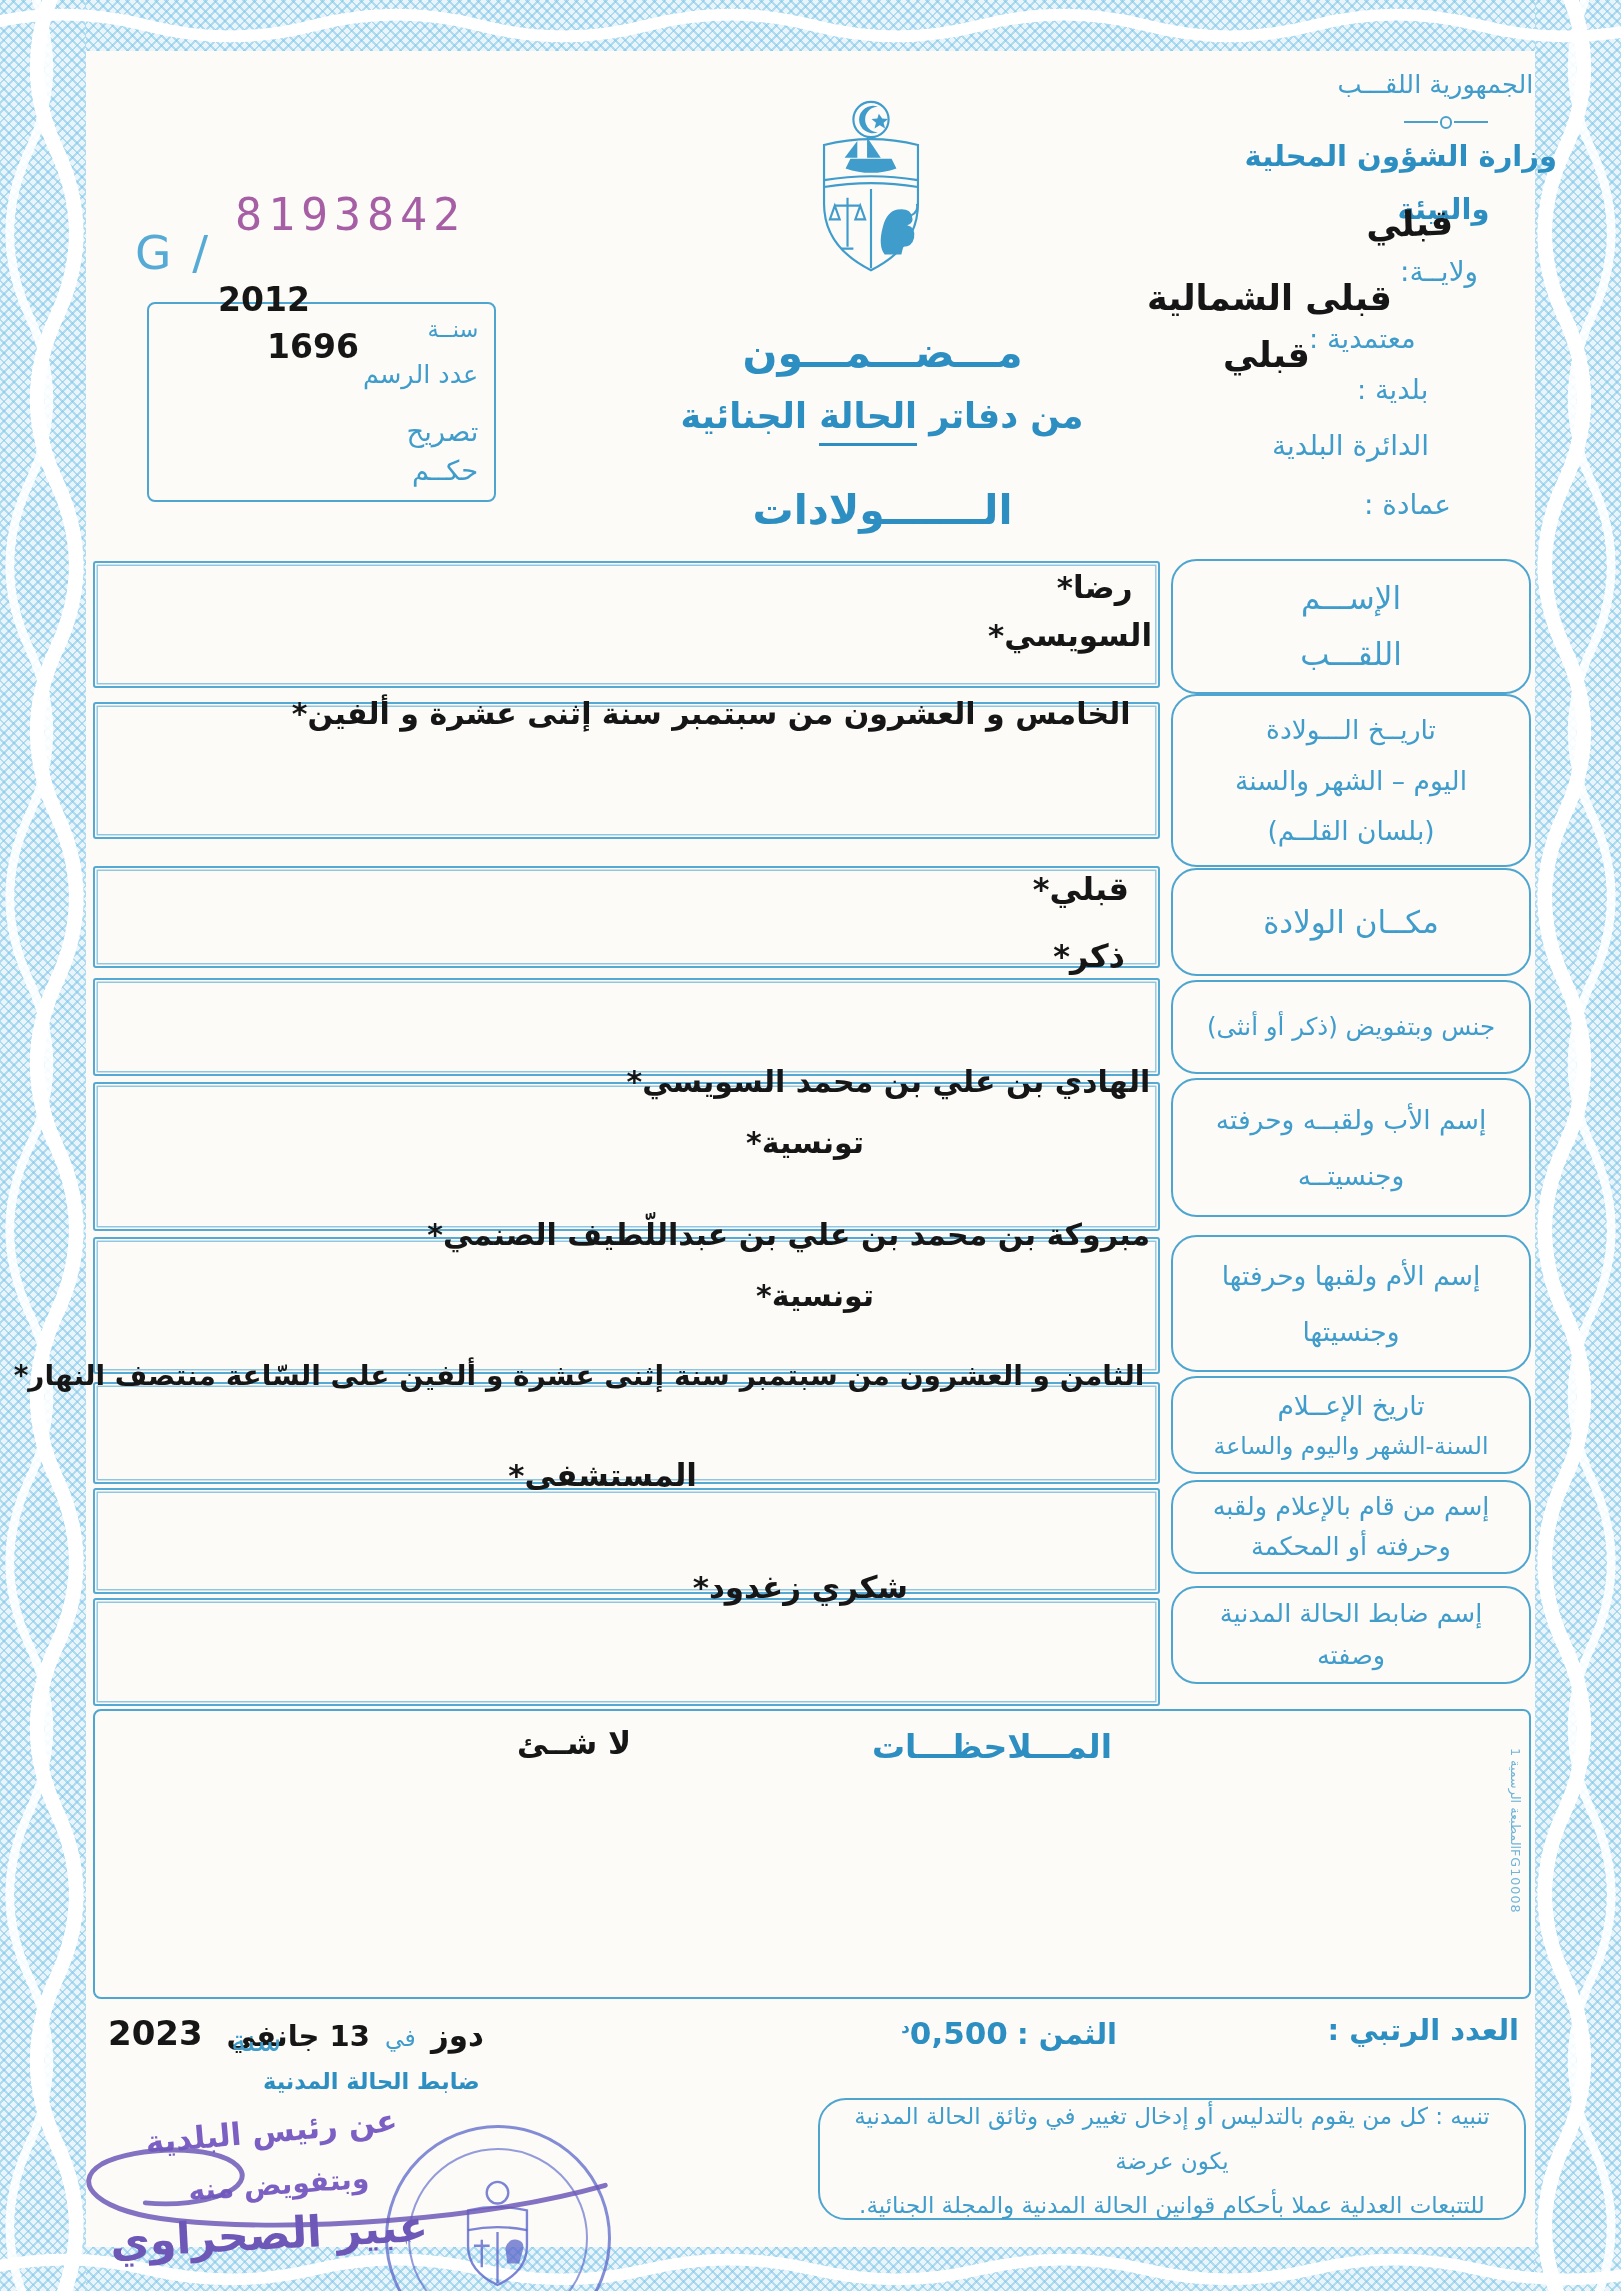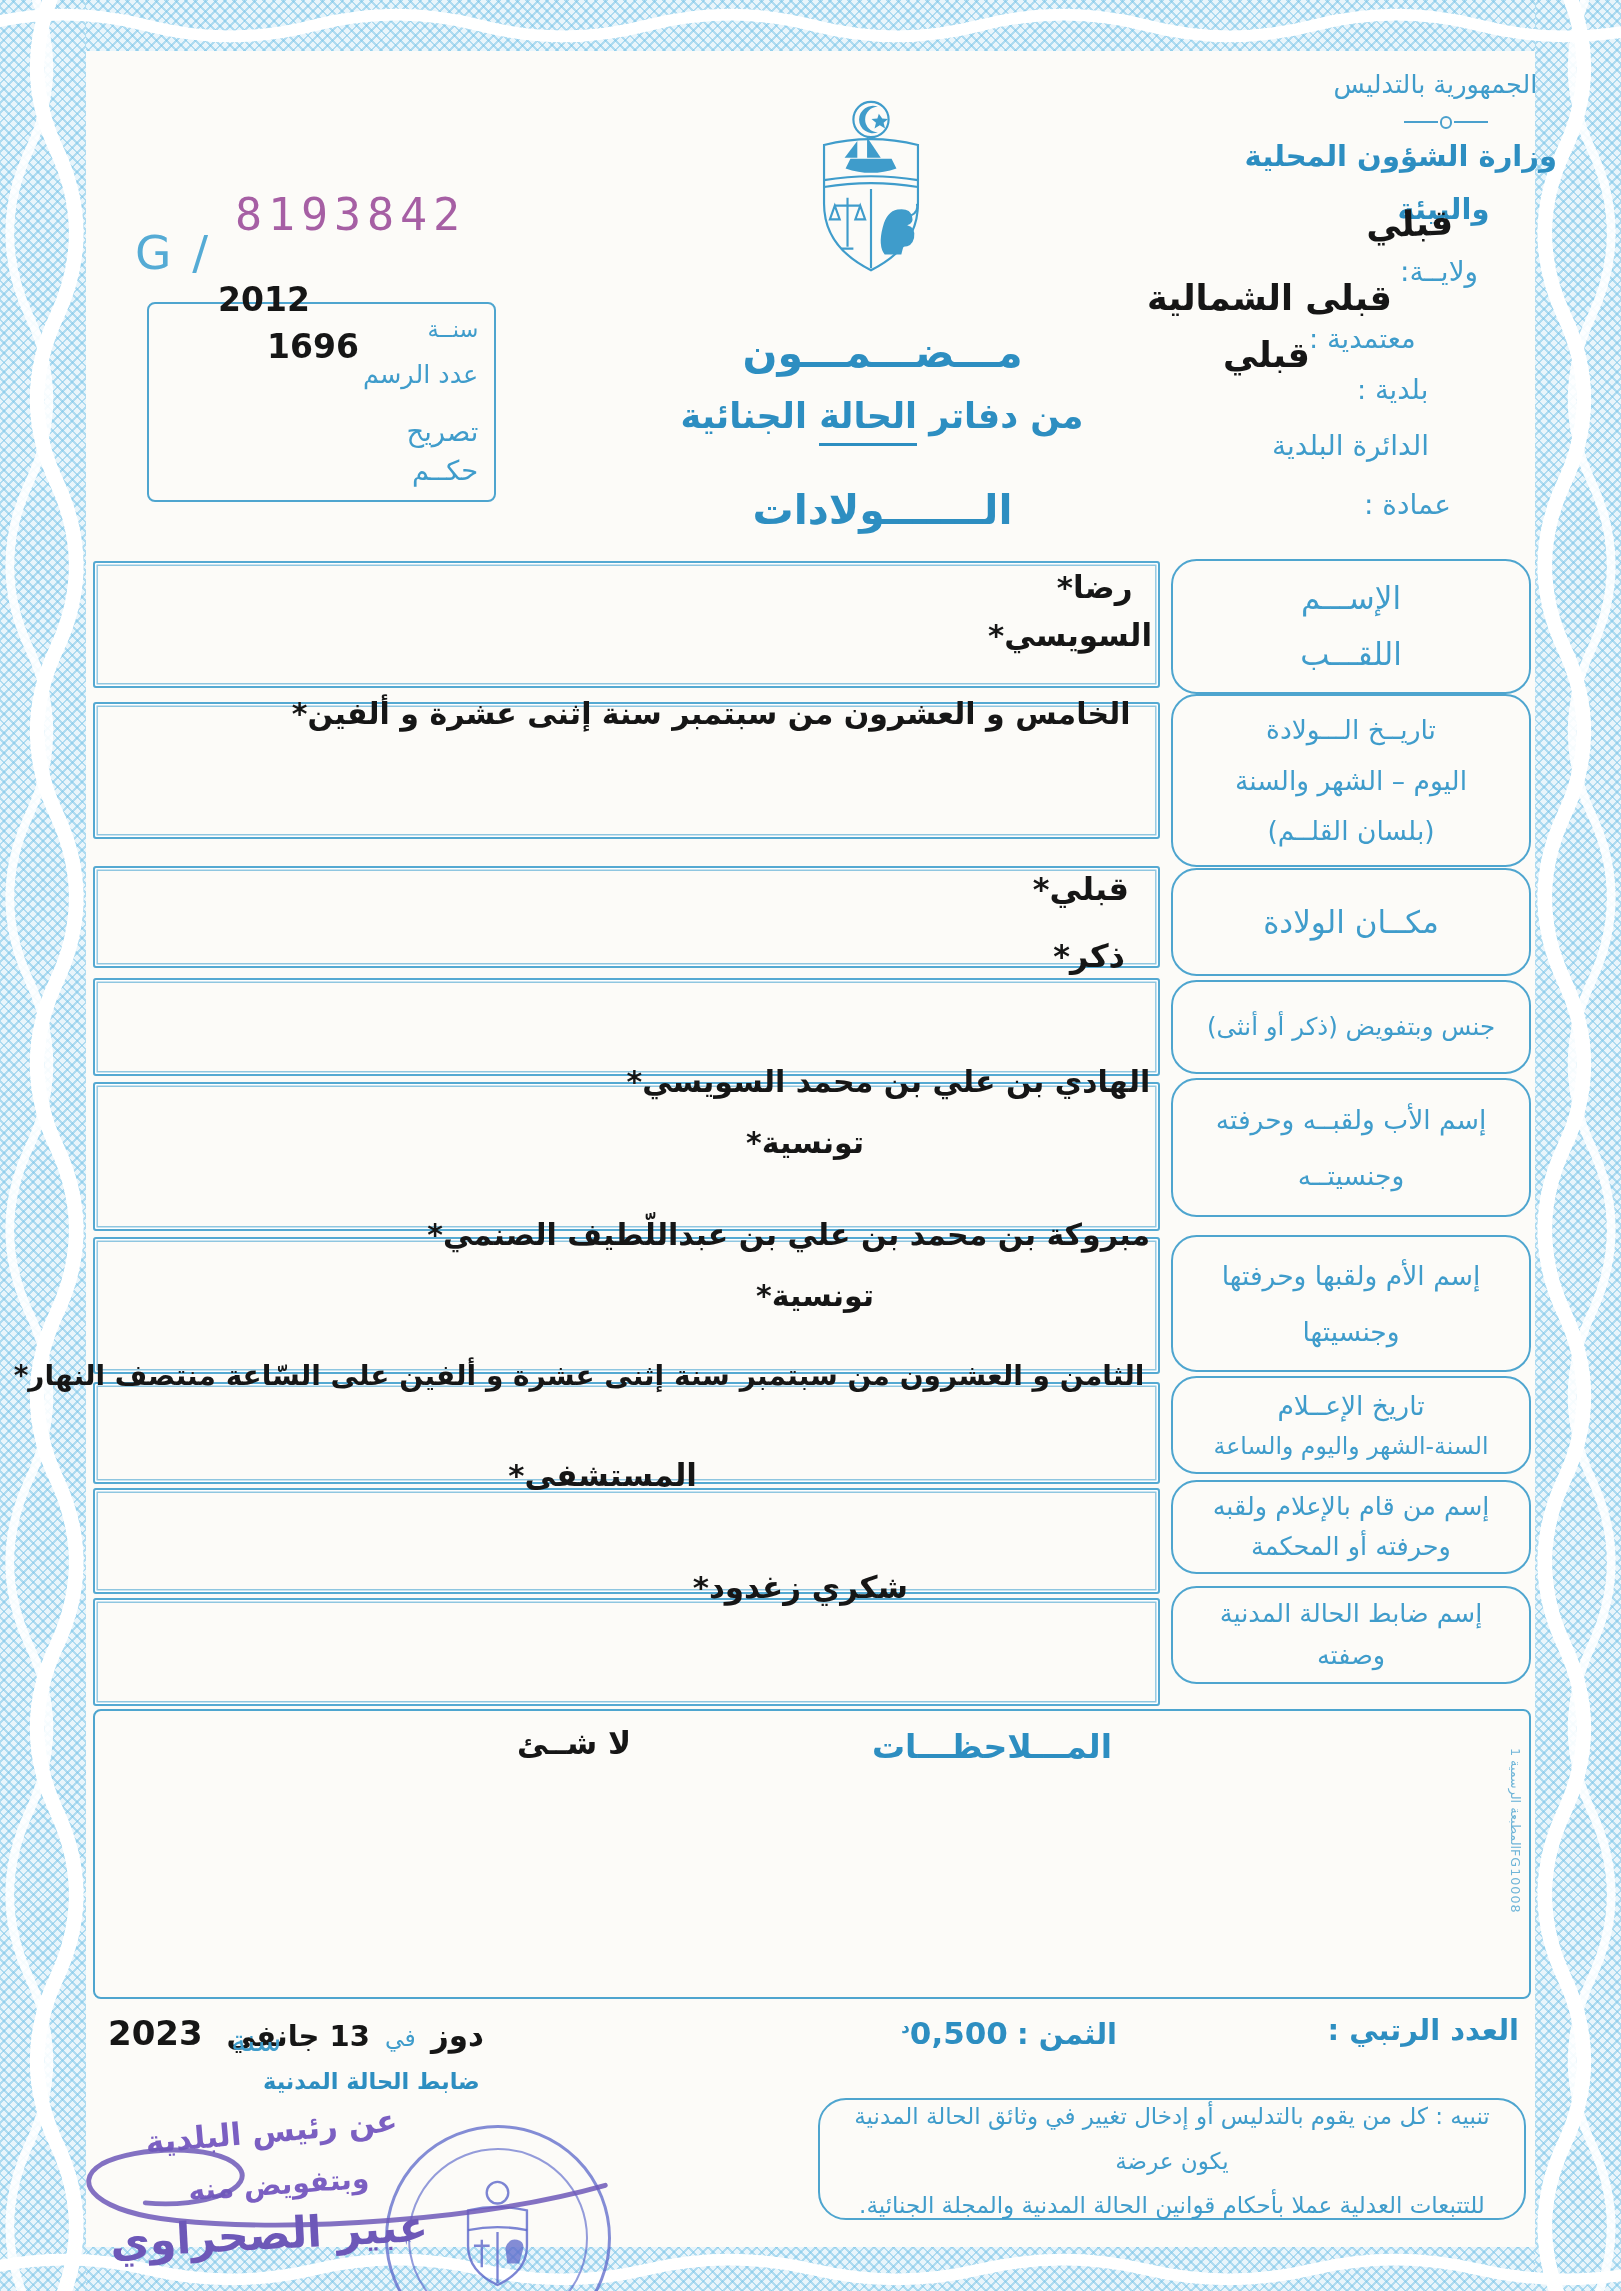--- a/index.html
+++ b/index.html
@@ -80,21 +80,21 @@
     <path d="M30 -20 Q70 65 30 150 T30 320 T30 490 T30 660 T30 830 T30 1000 T30 1170 T30 1340 T30 1510 T30 1680 T30 1850 T30 2020 T30 2190 T30 2360" fill="none" stroke="#ffffff" stroke-width="15"></path>
     <path d="M58 -20 Q18 65 58 150 T58 320 T58 490 T58 660 T58 830 T58 1000 T58 1170 T58 1340 T58 1510 T58 1680 T58 1850 T58 2020 T58 2190 T58 2360" fill="none" stroke="#ffffff" stroke-width="9" opacity=".9"></path>
   </svg>
   <svg class="bandwave" style="left:0;top:0;position:absolute" width="1621" height="51" viewBox="0 0 1654 52">
     <path d="M-20 26 Q65 4 150 26 T320 26 T490 26 T660 26 T830 26 T1000 26 T1170 26 T1340 26 T1510 26 T1690 26" fill="none" stroke="#ffffff" stroke-width="12"></path>
   </svg>
   <svg class="bandwave" style="left:0;top:2247px;position:absolute" width="1621" height="45" viewBox="0 0 1654 46">
     <path d="M-20 23 Q65 3 150 23 T320 23 T490 23 T660 23 T830 23 T1000 23 T1170 23 T1340 23 T1510 23 T1690 23" fill="none" stroke="#ffffff" stroke-width="12"></path>
   </svg>
 
-  <div class="abs blue rtl" style="left:1313px;top:69px;width:245px;text-align:center;font-size:25.5px;">الجمهورية بالتدليس</div>
+  <div class="abs blue rtl" style="left:1313px;top:69px;width:245px;text-align:center;font-size:25.5px;">الجمهورية اللقـــب</div>
   <div id="divider">
     <span class="seg"></span>
       <span class="dot"></span>
       <span class="seg"></span>
   </div>
   <div class="abs blueb rtl" style="left:1294px;top:139px;width:263px;text-align:center;font-size:29px;">وزارة الشؤون المحلية</div>
   <div class="abs blueb rtl" style="left:1380px;top:192px;width:127px;text-align:center;font-size:29px;">والبيئة</div>
   <div class="abs hw" style="left:1366px;top:204px;font-size:35px;transform:rotate(-2deg);">قبلي</div>
 
   <div class="abs blue rtl" style="left:1400px;top:255px;font-size:28px;">ولايــة:</div>

